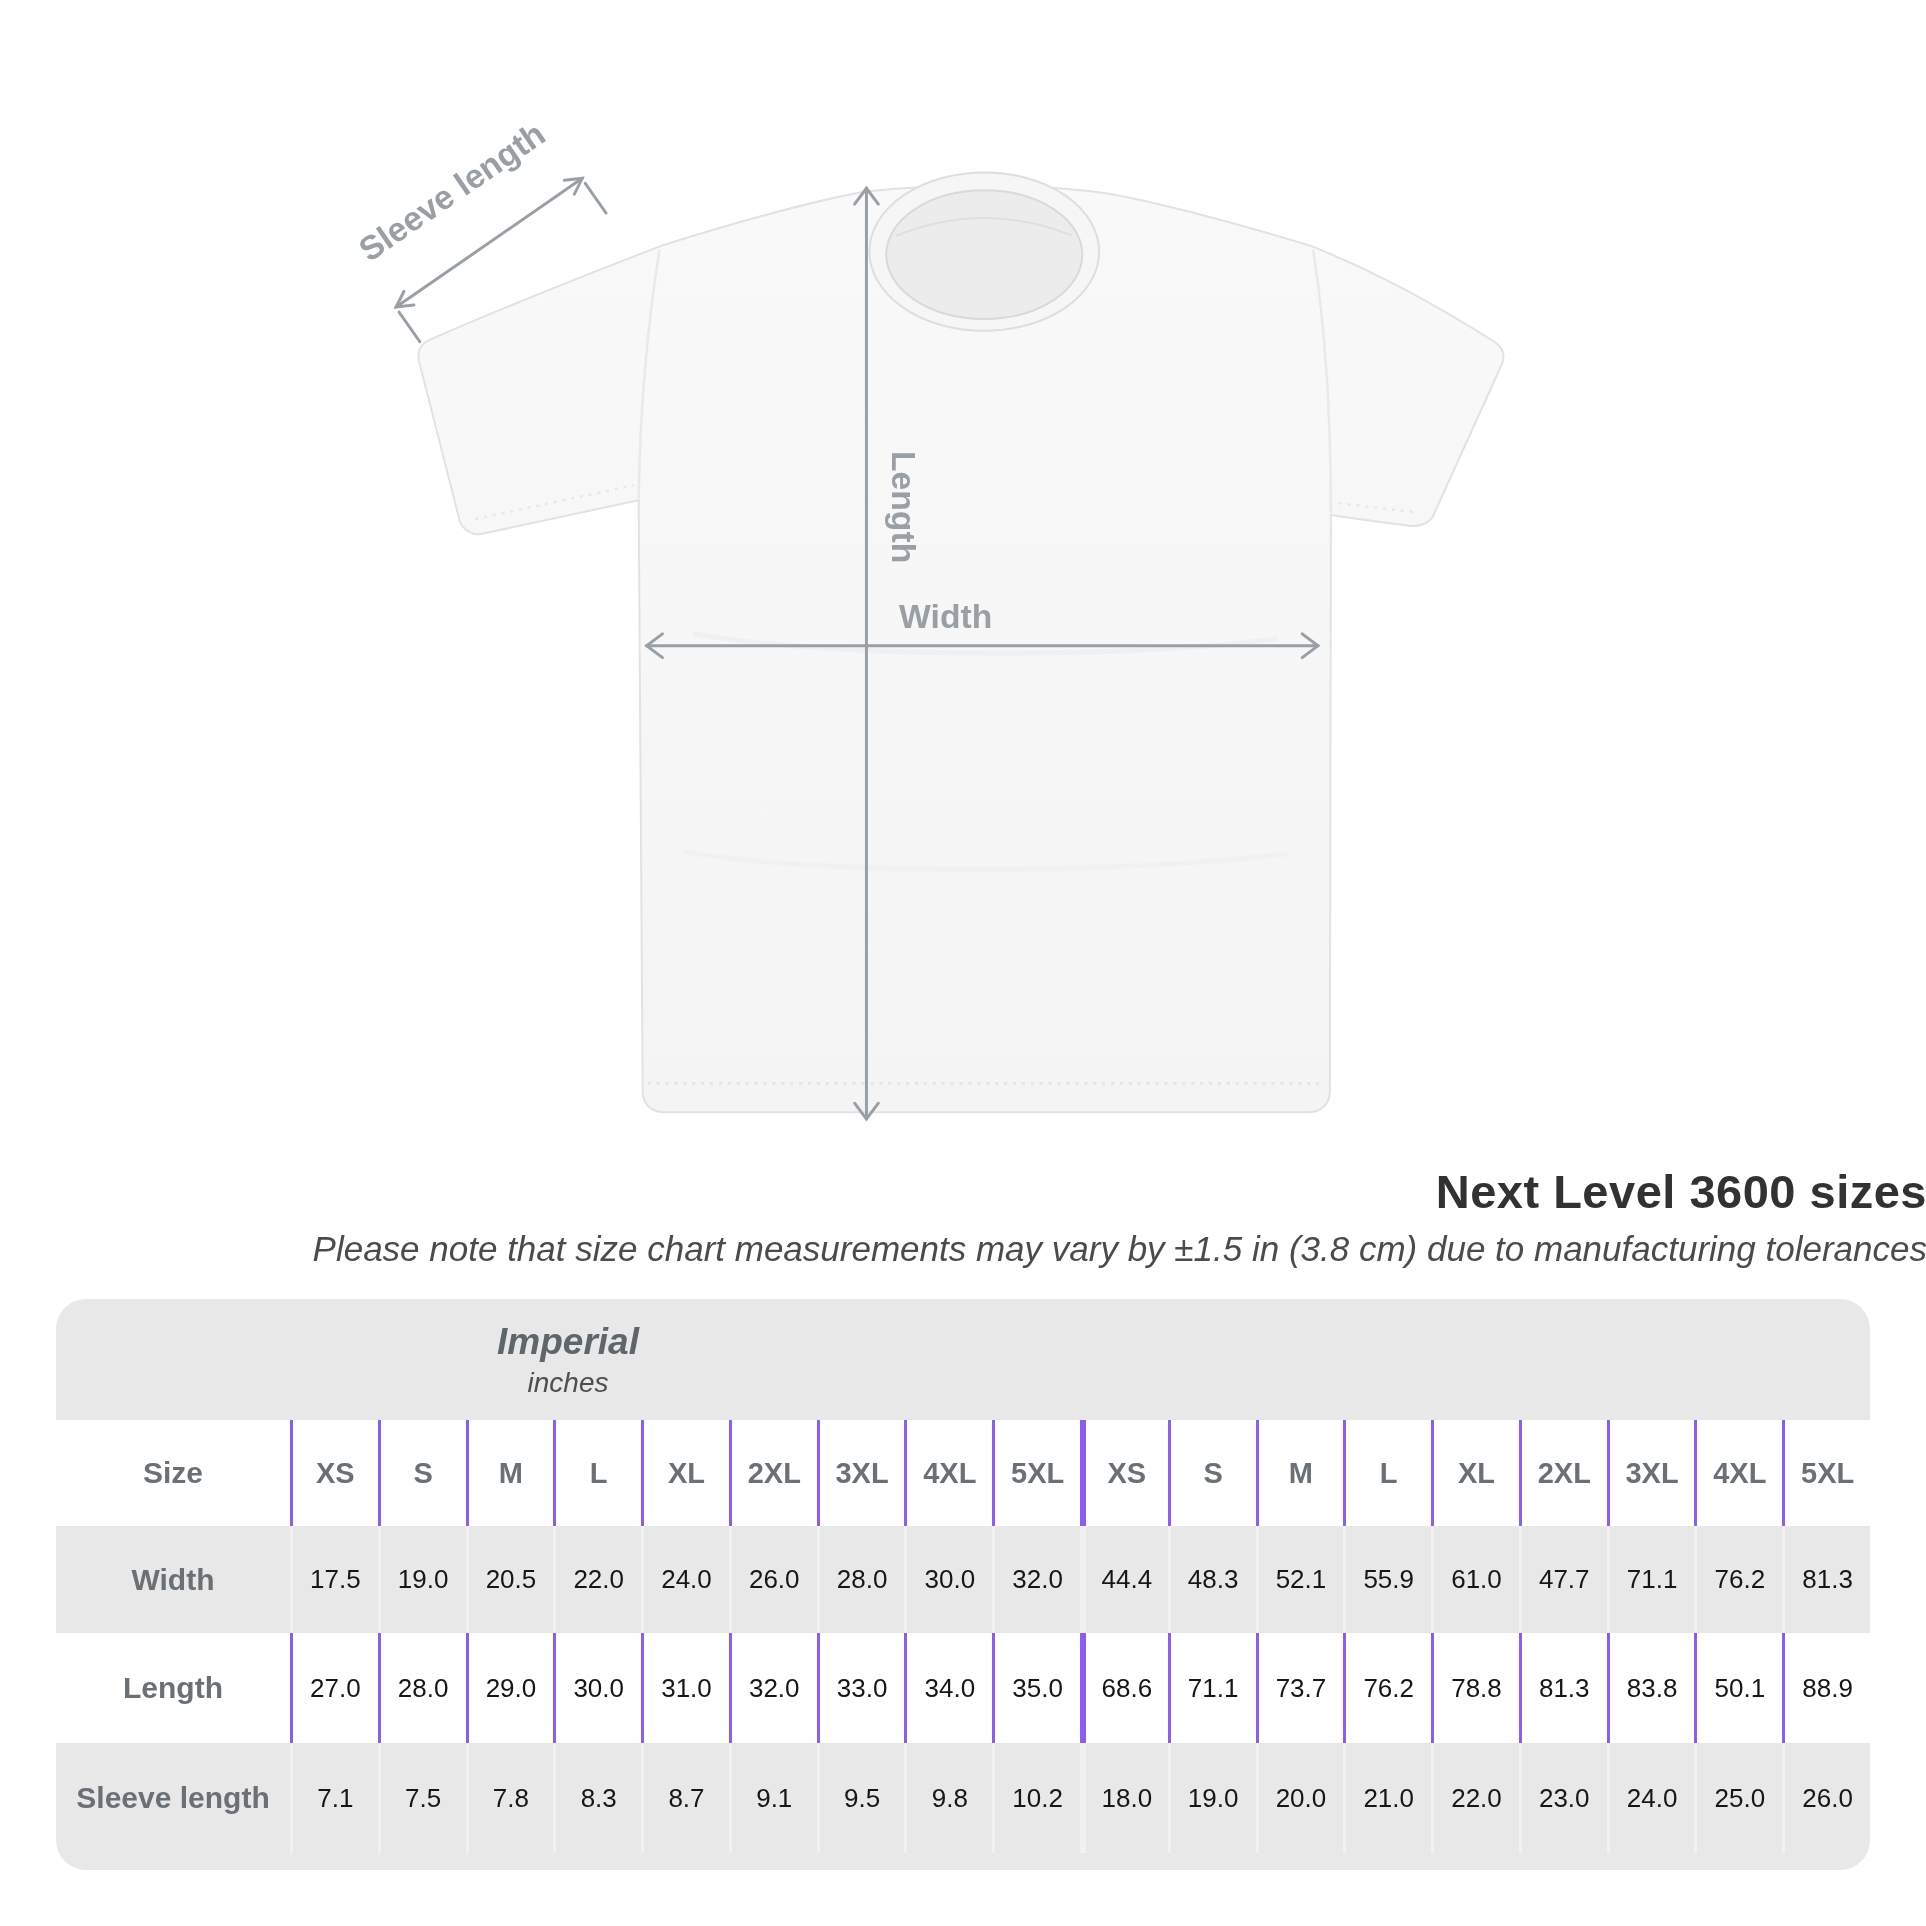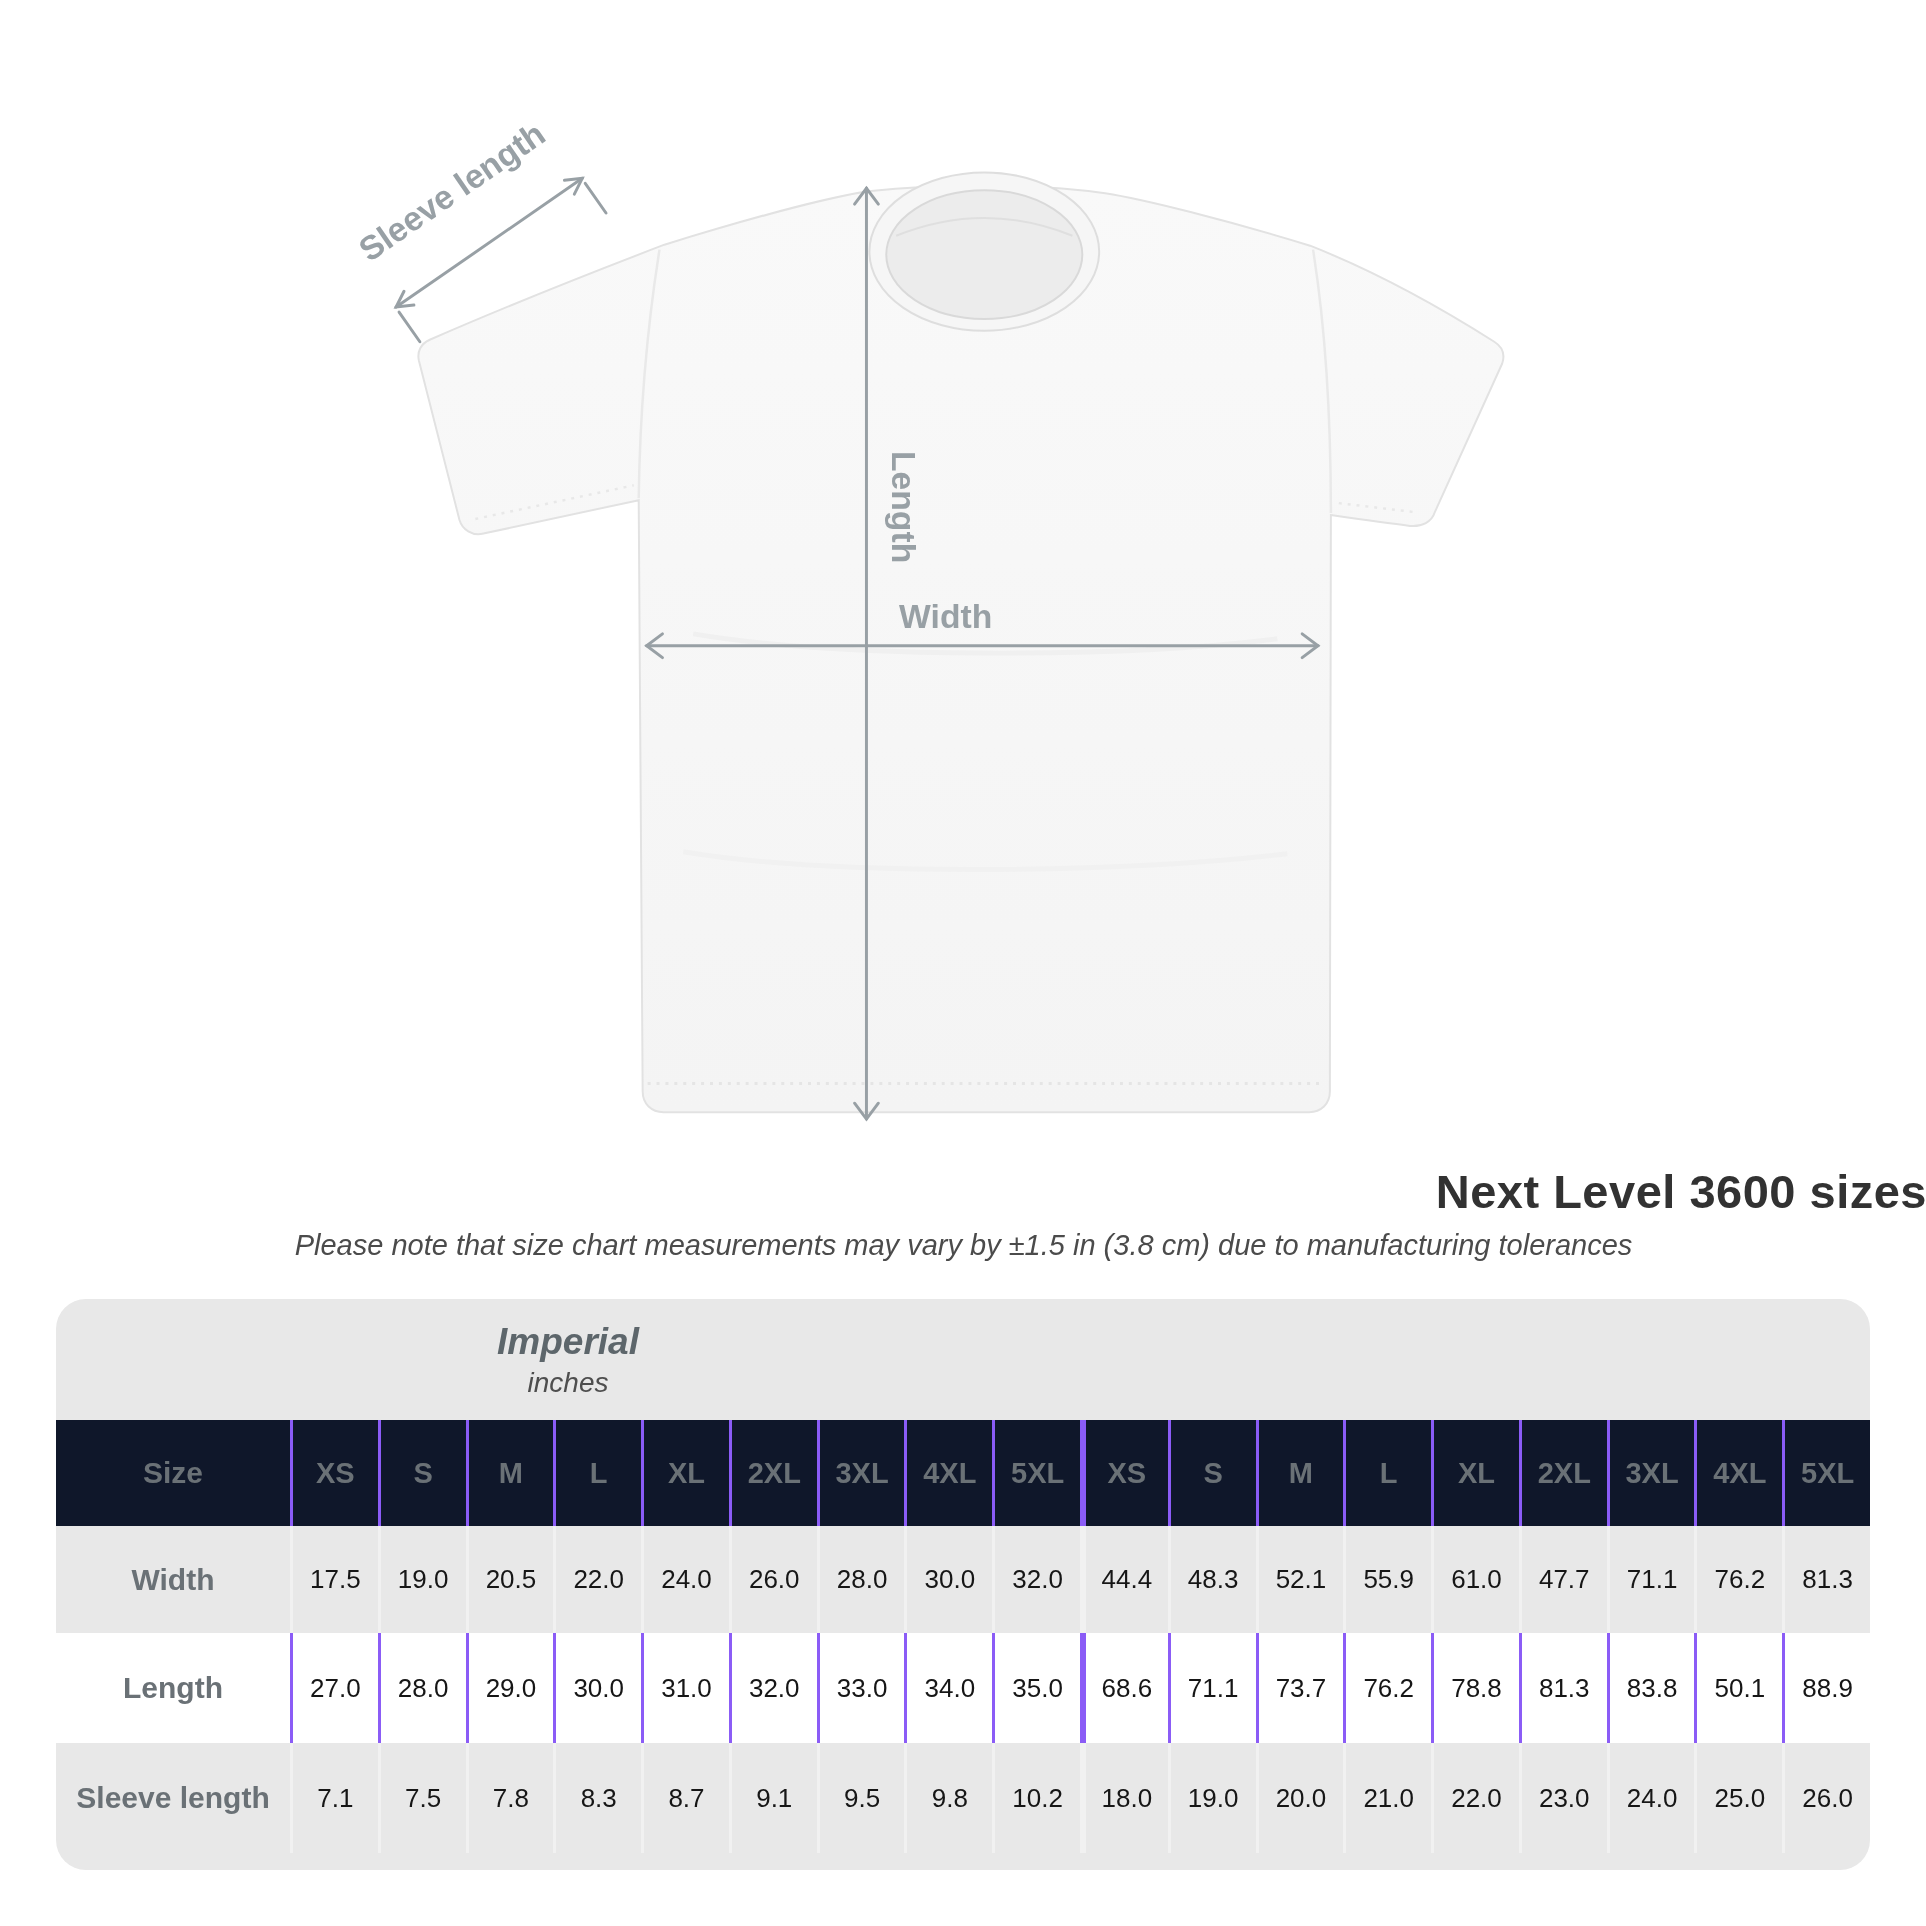--- a/index.html
+++ b/index.html
@@ -1,28 +1,28 @@
 <!DOCTYPE html>
 <html><head>
 <meta charset="utf-8">
 <style>
   html,body{margin:0;padding:0;background:#ffffff;}
   .canvas{position:relative;width:1927px;height:1927px;background:#ffffff;overflow:hidden;
           font-family:"Liberation Sans",sans-serif;}
   .shirt-svg{position:absolute;left:0;top:0;}
   .page-title{position:absolute;left:0;top:1164px;width:100%;text-align:right;
               font-size:47px;font-weight:bold;color:#323232;letter-spacing:0.5px;}
-  .page-subtitle{position:absolute;left:0;top:1229px;width:100%;text-align:center;
-                 font-size:29px;font-style:italic;color:#4b4b4b;}
+  .page-subtitle{position:absolute;left:0;top:1229px;width:100%;text-align:right;
+                 font-size:35px;font-style:italic;color:#4b4b4b;}
   .size-table{position:absolute;left:56px;top:1299px;width:1814px;height:571px;
               background:#e8e8e8;border-radius:30px;overflow:hidden;
               display:flex;flex-direction:column;}
   .trow{display:grid;grid-template-columns:234px repeat(18,1fr);}
   .r-ghead{height:121px;}
-  .r-size{height:106px;background:#0f172a;}
+  .r-size{height:106px;background:#ffffff;}
   .r-width{height:107px;}
   .r-length{height:110px;background:#ffffff;}
   .r-sleeve{height:110px;}
   .c{display:flex;align-items:center;justify-content:center;min-width:0;}
   .row-white .c + .c{border-left:3px solid #8b5cf6;}
   .row-gray  .c + .c{border-left:3px solid #f1f1f1;}
   .c.g{border-left-width:6px !important;}
   .gh{grid-column:1/11;display:flex;flex-direction:column;align-items:center;justify-content:center;gap:9px;}
   .gh2{grid-column:11/20;}
   .gname{font-size:37px;font-weight:bold;font-style:italic;color:#5d666b;line-height:1;}

